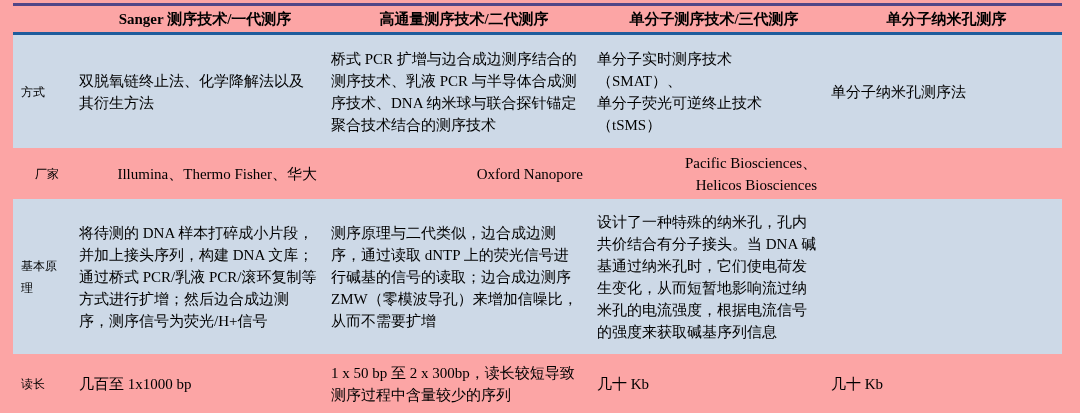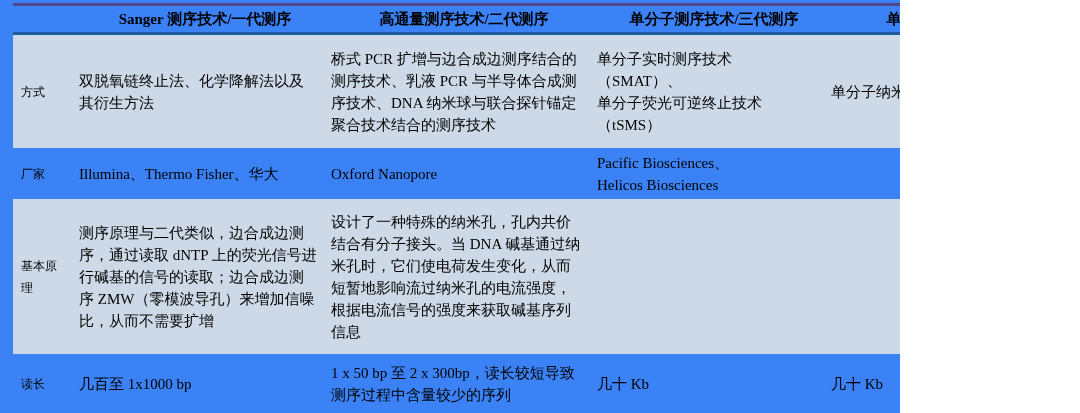--- a/index.html
+++ b/index.html
@@ -1,21 +1,21 @@
 <!DOCTYPE html>
 <html><head>
 <meta charset="utf-8">
 <style>
   html, body { margin: 0; padding: 0; background: #ffffff; }
   .page {
     position: relative;
-    width: 900px;
+    width: 1080px;
     height: 413px;
     overflow: hidden;
-    background: #3b82f6;
+    background: #fca5a5;
     font-family: "Liberation Serif", "DejaVu Serif", serif;
     color: #000000;
   }
   .seq-table {
     position: absolute;
     left: 13px;
     top: 3px;
     width: 1049px;
   }
   .top-rule { height: 3px; background: #514687; }
@@ -39,21 +39,21 @@
     padding-right: 14px;
     white-space: pre-line;
   }
   .label-cell {
     font-size: 12px;
     line-height: 22px;
     padding: 0 20px 0 8px;
   }
   .striped { background: #cdd9e7; }
   .r-method { height: 113px; }
-  .r-vendor { height: 51px; }
+  .r-vendor { height: 51px; text-align: right; }
   .r-principle { height: 155px; }
   .r-readlen { height: 59px; }
 </style>
 </head>
 <body>
 
 <div class="page">
   <div class="seq-table">
 
     <div class="top-rule"></div>
@@ -82,20 +82,21 @@
     <div class="grid-row r-vendor">
       <div class="label-cell">厂家</div>
       <div class="cell">Illumina、Thermo Fisher、华大</div>
       <div class="cell">Oxford Nanopore</div>
       <div class="cell">Pacific Biosciences、
 Helicos Biosciences</div>
     </div>
 
     <div class="grid-row striped r-principle">
       <div class="label-cell">基本原理</div>
+      <div class="cell">将待测的 DNA 样本打碎成小片段，并加上接头序列，构建 DNA 文库；通过桥式 PCR/乳液 PCR/滚环复制等方式进行扩增；然后边合成边测序，测序信号为荧光/H+信号</div>
       <div class="cell">测序原理与二代类似，边合成边测序，通过读取 dNTP 上的荧光信号进行碱基的信号的读取；边合成边测序 ZMW（零模波导孔）来增加信噪比，从而不需要扩增</div>
       <div class="cell">设计了一种特殊的纳米孔，孔内共价结合有分子接头。当 DNA 碱基通过纳米孔时，它们使电荷发生变化，从而短暂地影响流过纳米孔的电流强度，根据电流信号的强度来获取碱基序列信息</div>
     </div>
 
     <div class="grid-row r-readlen">
       <div class="label-cell">读长</div>
       <div class="cell">几百至 1x1000 bp</div>
       <div class="cell">1 x 50 bp 至 2 x 300bp，读长较短导致测序过程中含量较少的序列</div>
       <div class="cell">几十 Kb</div>
       <div class="cell">几十 Kb</div>

